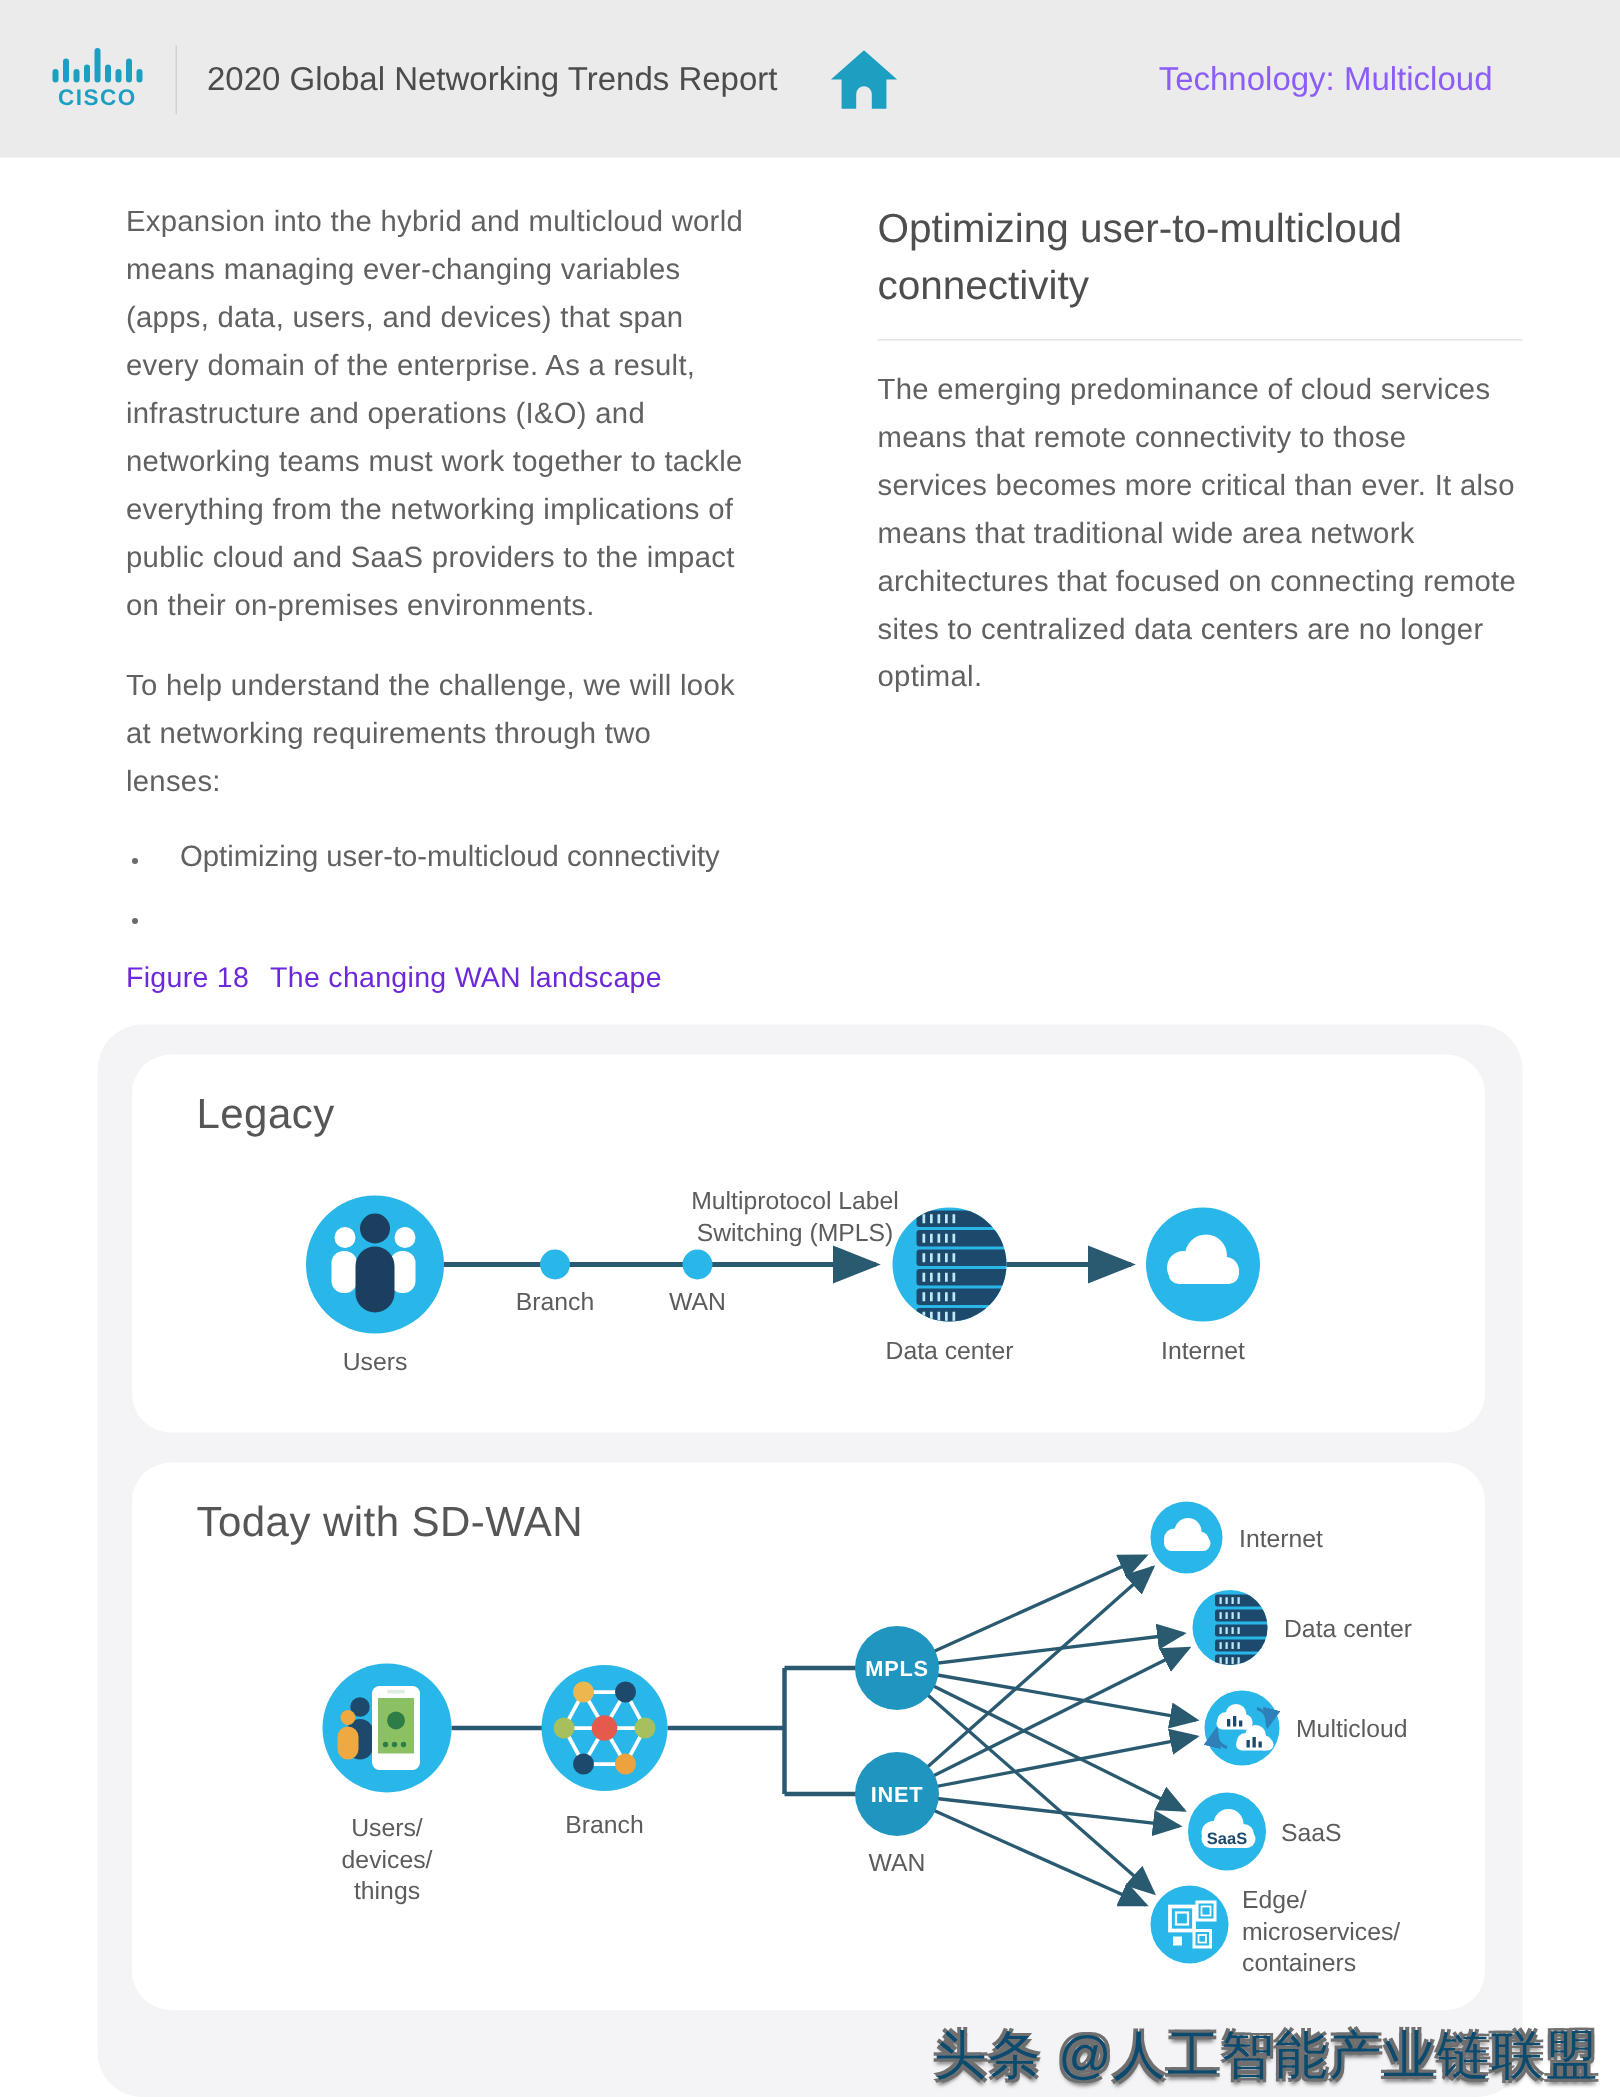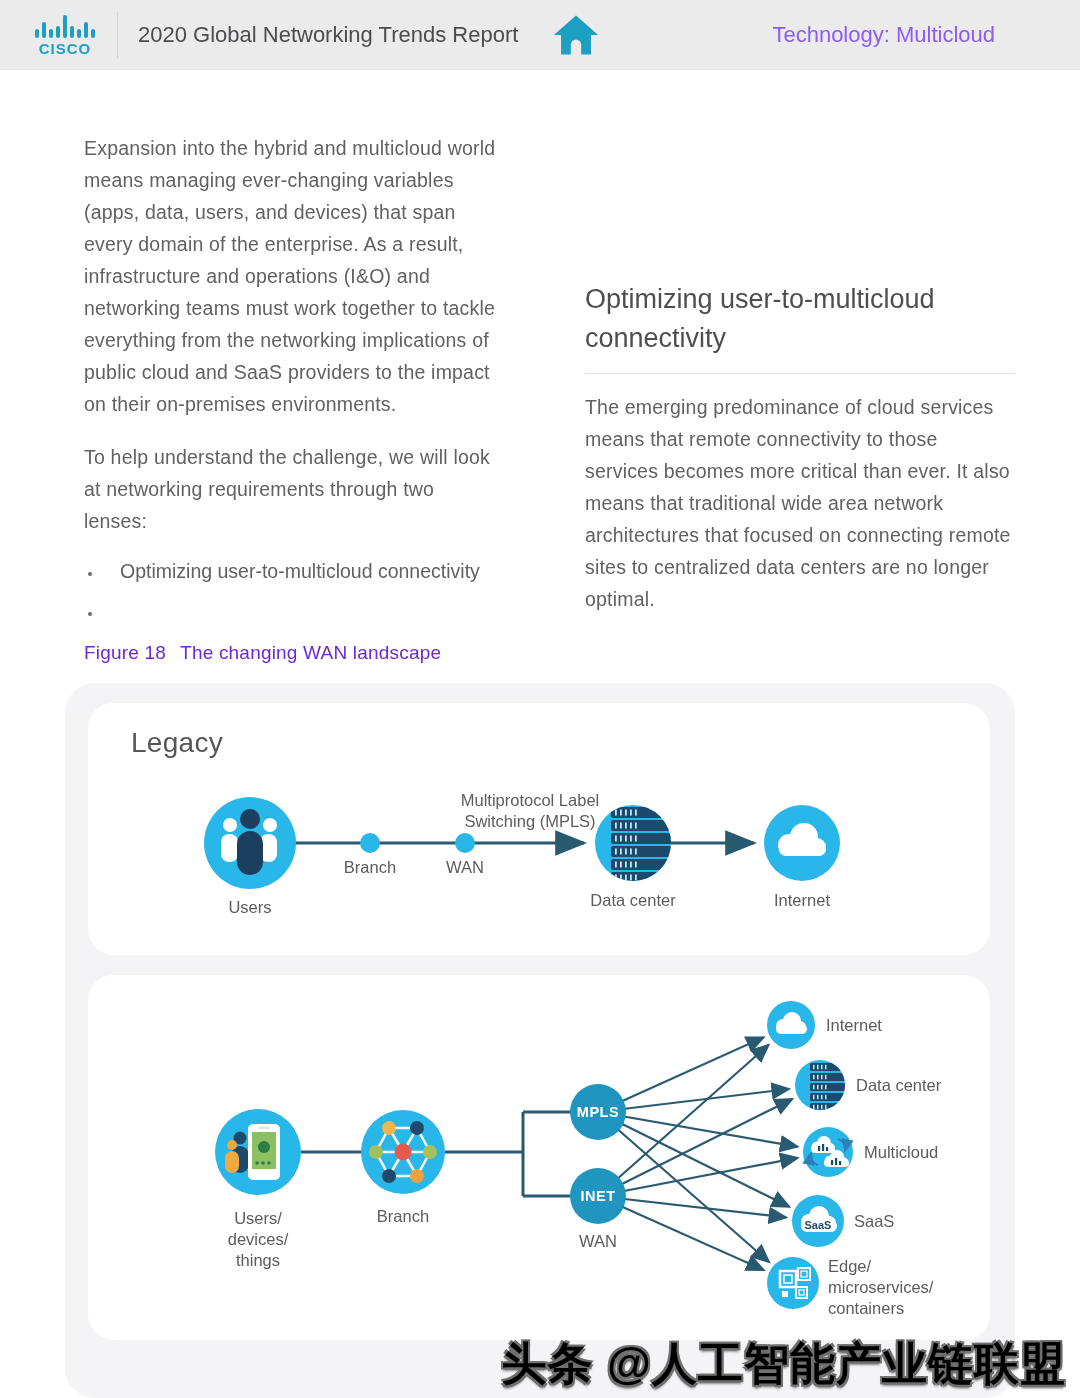--- a/index.html
+++ b/index.html
@@ -7,38 +7,38 @@
   body {
     position:relative;
     background:#ffffff;
     font-family:"Liberation Sans", sans-serif;
     color:#5c5c5f;
     overflow:hidden;
   }
 
   
   .header {
-    position:absolute; top:0; left:0; width:1080px; height:70px;
+    position:absolute; top:0; left:0; width:1080px; height:105px;
     background:#ebebec;
     display:flex; align-items:center;
     padding:0 85px 0 35px;
   }
   .logo-block { display:flex; flex-direction:column; align-items:center; }
   .logo-bars { display:flex; align-items:flex-end; gap:3px; height:24px; }
   .logo-bars span { width:4px; background:#1d9fc2; border-radius:2px; display:block; }
   .logo-text { font-size:15px; font-weight:bold; color:#1d9fc2; letter-spacing:1px; margin-top:2px; }
   .header-divider { width:1px; height:46px; background:#d2d2d4; margin:0 20px 0 22px; }
   .report-title { font-size:22px; color:#4c4c4f; }
   .home-icon { margin-left:32px; display:flex; }
   .header-right { margin-left:auto; font-size:22px; color:#8b5cf6; }
 
   
   .columns {
     position:absolute; top:133px; left:84px; width:931px;
-    display:flex; align-items:flex-end;gap:16px;
+    display:flex; align-items:flex-start;gap:16px;
   }
   .col-left { width:458px; padding-right:26px; }
   .col-divider { border-left:2px dotted #cfcfd2; }
   .col-right { flex:1; padding-left:28px; }
   .body-text { font-size:19.5px; line-height:1.64; color:#616164; letter-spacing:0.2px; }
   .col-left .body-text + .body-text { margin-top:21px; }
   .bullet-list { margin-top:22px; }
   .bullet-item { display:flex; margin-top:17px; font-size:19.5px; color:#616164; }
   .bullet-dot { width:4px; height:4px; border-radius:50%; background:#6b6b6e; margin:12px 28px 0 4px; flex:none; }
   .right-heading {
@@ -74,21 +74,21 @@
   .c-navy { fill:#1d4a6c; }
   .lbl { fill:#5c5c5f; font-size:16.5px; }
   .lbl-c { text-anchor:middle; }
   .node-txt { fill:#ffffff; font-size:14.5px; font-weight:bold; text-anchor:middle; letter-spacing:0.5px; }
   .ln { stroke:#2a5a70; fill:none; }
   .wl { stroke:#ffffff; fill:none; }
 
   
   .watermark {
     position:absolute; right:14px; bottom:4px;
-    font-size:45px; font-weight:bold; color:#000000; letter-spacing:1px;
+    font-size:35px; font-weight:normal; color:#0c4a6e; letter-spacing:1px;
     text-shadow:-2px -2px 0 #6f6f6f, 2px -2px 0 #6f6f6f, -2px 2px 0 #6f6f6f,
                  2px 2px 0 #6f6f6f, 0 3px 3px #4a4a4a;
   }
 </style>
 </head>
 <body>
 
 <div class="header">
   <div class="logo-block">
     <div class="logo-bars">
@@ -224,20 +224,21 @@
       <text class="lbl lbl-c" x="377" y="170">WAN</text>
       <text class="lbl lbl-c" x="442" y="103">Multiprotocol Label</text>
       <text class="lbl lbl-c" x="442" y="124">Switching (MPLS)</text>
       <text class="lbl lbl-c" x="162" y="210">Users</text>
       <text class="lbl lbl-c" x="545" y="203">Data center</text>
       <text class="lbl lbl-c" x="714" y="203">Internet</text>
     </svg>
   </div>
 
   <div class="diagram-card card-sdwan">
+    <div class="card-title">Today with SD-WAN</div>
     <svg class="diagram-svg" viewBox="0 0 902 365">
       <defs>
         <marker id="arrS" markerWidth="9" markerHeight="8" refX="8" refY="4" orient="auto">
           <path d="M0,0 L9,4 L0,8 Z" fill="#2a5a70"></path>
         </marker>
         <marker id="arrB" markerWidth="7" markerHeight="6" refX="6" refY="3" orient="auto">
           <path d="M0,0 L7,3 L0,6 Z" fill="#2f7fb8"></path>
         </marker>
         <clipPath id="dcS">
             <circle cx="732" cy="110" r="25"></circle>

